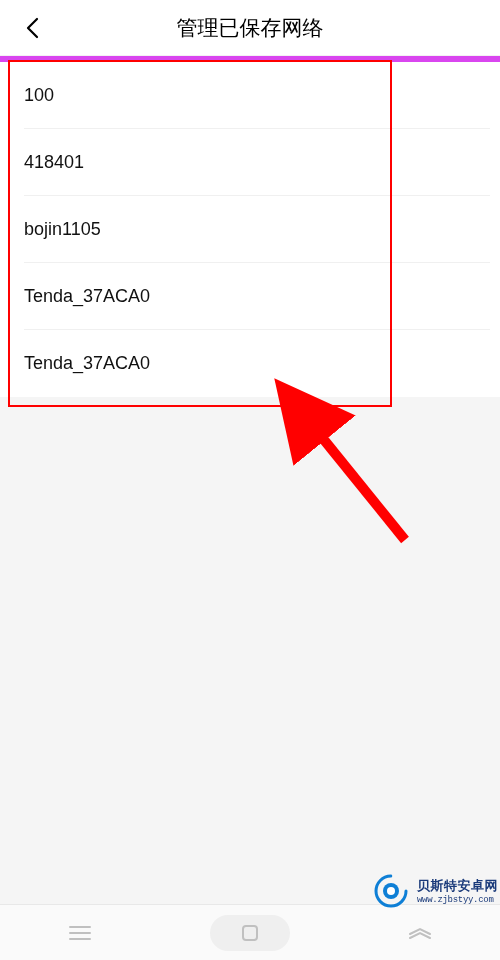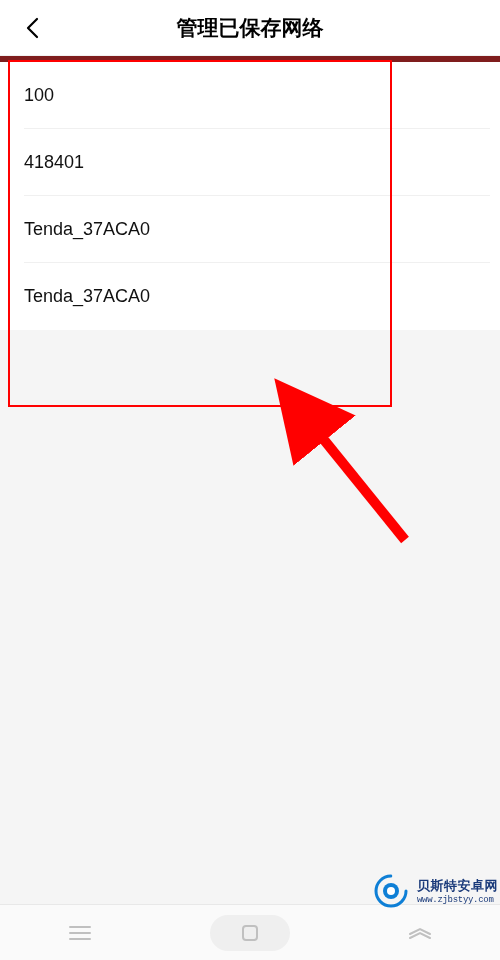--- a/index.html
+++ b/index.html
@@ -27,26 +27,26 @@
       width: 28px;
       height: 28px;
       display: flex;
       align-items: center;
       justify-content: center;
     }
     .title {
       width: 100%;
       text-align: center;
       font-size: 21px;
-      font-weight: 700;
+      font-weight: 400;
       color: #000;
     }
     .list-wrap {
       padding-top: 6px;
-      background: #7f1d1d;
+      background: #d946ef;
     }
     .list {
       position: relative;
     }
     .list-item {
       height: 67px;
       padding: 0 24px;
       display: flex;
       align-items: center;
       font-size: 18px;
@@ -151,20 +151,23 @@
   <div class="title">管理已保存网络</div>
 </div>
 
 <div class="list-wrap">
   <div class="list">
     <div class="list-item">
       <span>100</span>
     </div>
     <div class="list-item">
       <span>418401</span>
+    </div>
+    <div class="list-item">
+      <span>bojin1105</span>
     </div>
     <div class="list-item">
       <span>Tenda_37ACA0</span>
     </div>
     <div class="list-item">
       <span>Tenda_37ACA0</span>
     </div>
   </div>
 </div>
 

